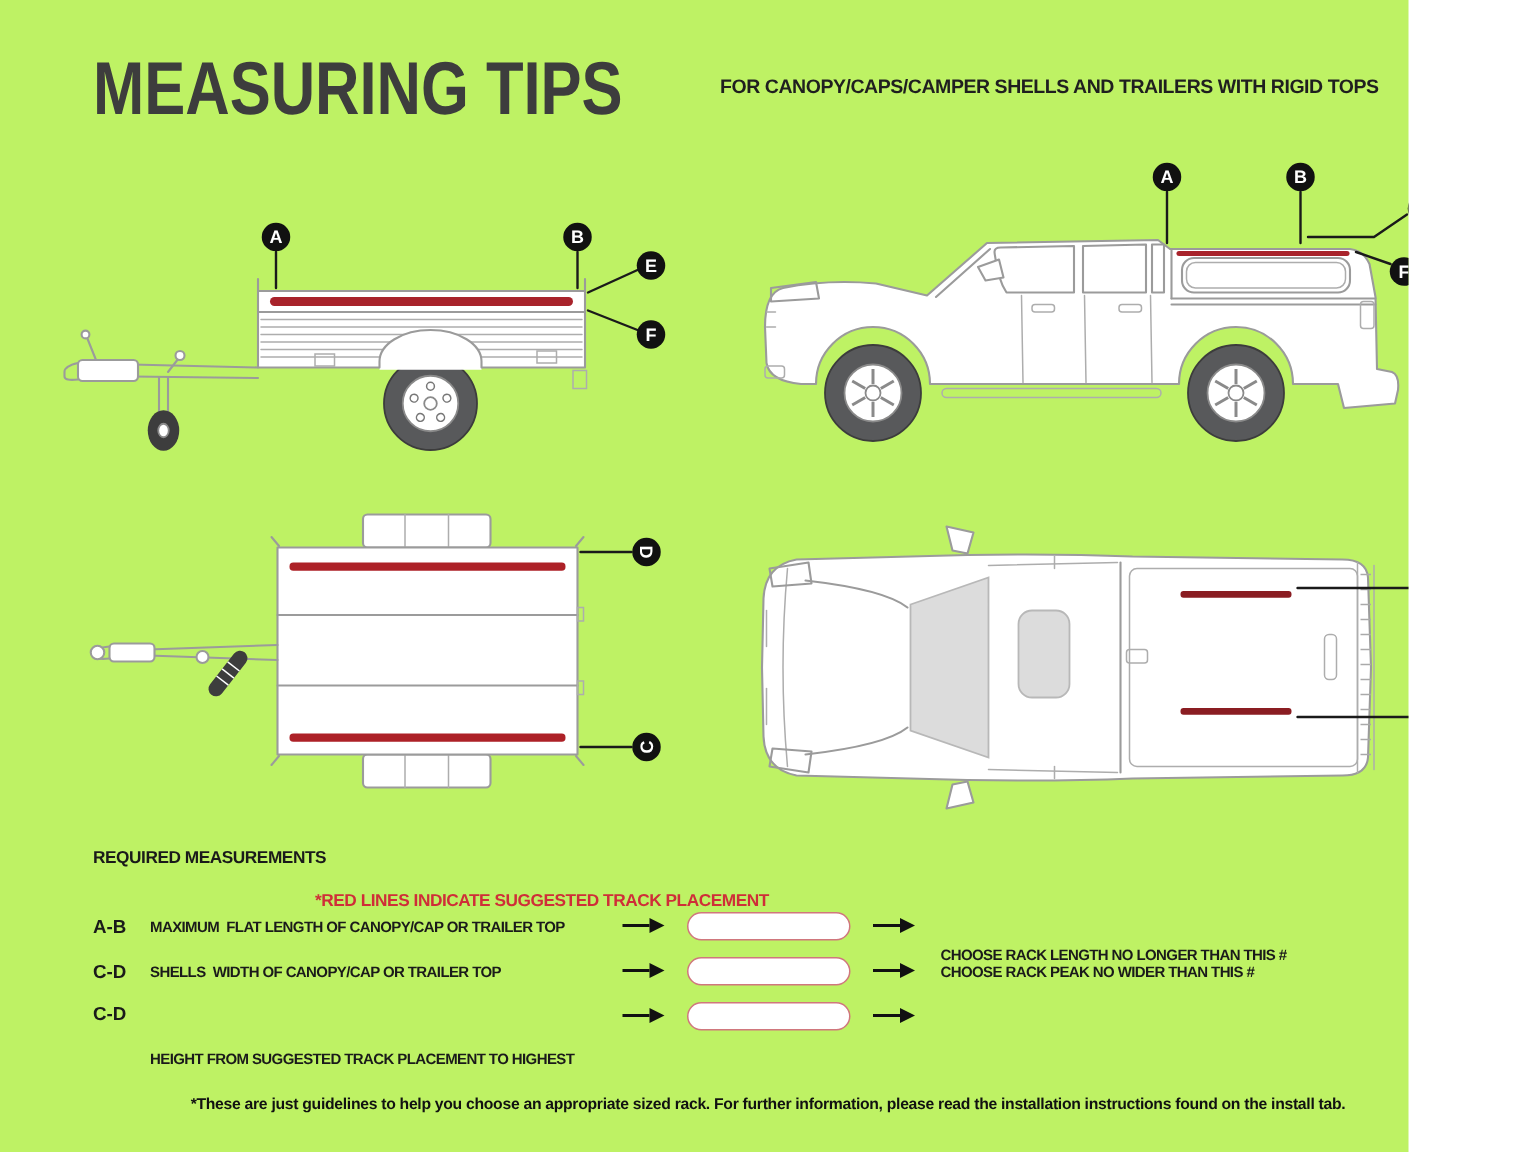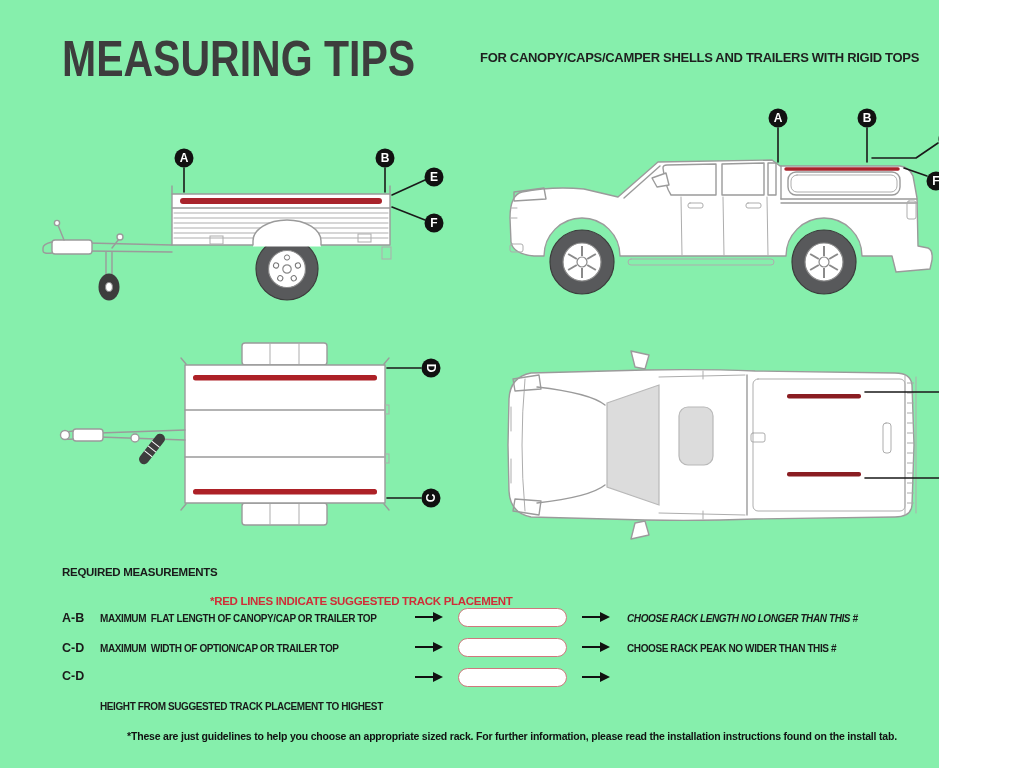--- a/index.html
+++ b/index.html
@@ -1,16 +1,16 @@
 <!DOCTYPE html>
 <html><head>
 <meta charset="utf-8">
 <style>
   html,body{margin:0;padding:0;background:#fff;}
-  #page{position:relative;width:939px;height:768px;background:#86efac;overflow:hidden;
+  #page{position:relative;width:939px;height:768px;background:#bef264;overflow:hidden;
         font-family:"Liberation Sans","DejaVu Sans",sans-serif;color:#1a1a1a;}
   .abs{position:absolute;}
 
   
   .title{left:62px;top:30px;font-size:50px;font-weight:bold;color:#3d3d3d;
          letter-spacing:0px;transform:scaleX(.82);transform-origin:left top;white-space:pre;}
   .subtitle{left:480px;top:50px;font-size:13px;font-weight:bold;color:#1f1f1f;
             letter-spacing:-.3px;white-space:pre;}
 
   
@@ -321,26 +321,26 @@
     <div class="abs mdesc" style="left:100px;top:611px;">MAXIMUM  FLAT LENGTH OF CANOPY/CAP OR TRAILER TOP</div>
     <svg class="arrow-svg" style="left:414px;top:611px;" width="30" height="12">
       <line x1="1" y1="6" x2="19" y2="6" stroke="#111" stroke-width="2"></line>
         <polygon points="19,1 29,6 19,11" fill="#111"></polygon>
     </svg>
     <div class="pill" style="left:458px;top:608px;"></div>
     <svg class="arrow-svg" style="left:581px;top:611px;" width="30" height="12">
       <line x1="1" y1="6" x2="19" y2="6" stroke="#111" stroke-width="2"></line>
         <polygon points="19,1 29,6 19,11" fill="#111"></polygon>
     </svg>
-    <div class="abs mres" style="left:627px;top:611px;font-style:italic;">CHOOSE RACK LENGTH NO LONGER THAN THIS #</div>
+    <div class="abs mres" style="left:627px;top:630px;">CHOOSE RACK LENGTH NO LONGER THAN THIS #</div>
   </div>
 
   <div>
     <div class="abs mkey" style="left:62px;top:641px;">C-D</div>
-    <div class="abs mdesc" style="left:100px;top:641px;">MAXIMUM  WIDTH OF OPTION/CAP OR TRAILER TOP</div>
+    <div class="abs mdesc" style="left:100px;top:641px;">SHELLS  WIDTH OF CANOPY/CAP OR TRAILER TOP</div>
     <svg class="arrow-svg" style="left:414px;top:641px;" width="30" height="12">
       <line x1="1" y1="6" x2="19" y2="6" stroke="#111" stroke-width="2"></line>
         <polygon points="19,1 29,6 19,11" fill="#111"></polygon>
     </svg>
     <div class="pill" style="left:458px;top:638px;"></div>
     <svg class="arrow-svg" style="left:581px;top:641px;" width="30" height="12">
       <line x1="1" y1="6" x2="19" y2="6" stroke="#111" stroke-width="2"></line>
         <polygon points="19,1 29,6 19,11" fill="#111"></polygon>
     </svg>
     <div class="abs mres" style="left:627px;top:641px;">CHOOSE RACK PEAK NO WIDER THAN THIS #</div>

